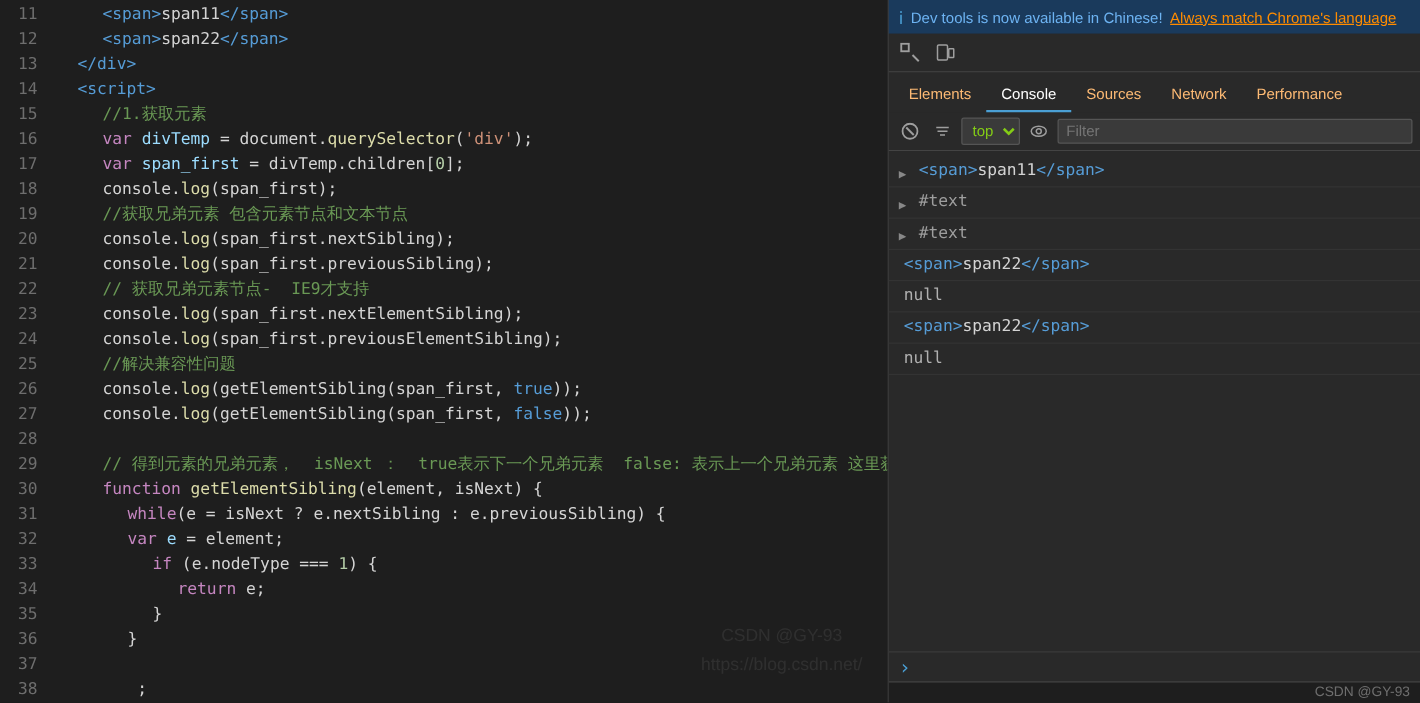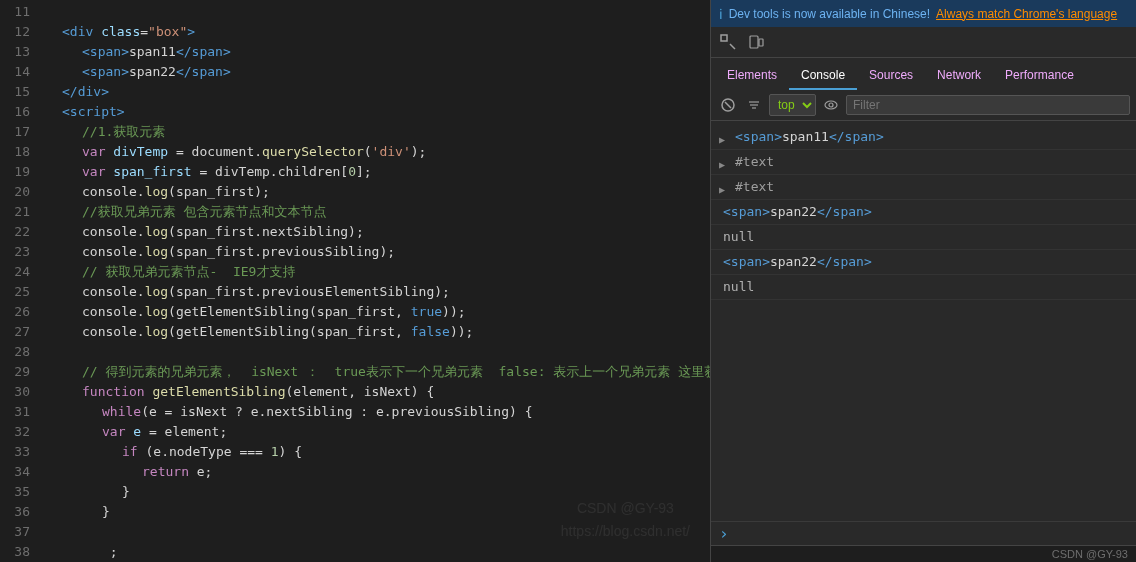--- a/index.html
+++ b/index.html
@@ -112,21 +112,21 @@
       display: flex;
       background: #292929;
       height: 32px;
       align-items: flex-end;
       padding: 0 4px;
     }
 
     .devtools-tab {
       padding: 6px 12px;
       font-size: 12px;
-      color: #f0abfc;
+      color: #fdba74;
       cursor: pointer;
       font-family: Arial, sans-serif;
       border-bottom: 2px solid transparent;
     }
 
     .devtools-tab.active {
       color: #ffffff;
       border-bottom: 2px solid #4a9fd4;
     }
 
@@ -311,23 +311,25 @@
       <div class="code-line"><span class="ind2"></span>console.<span class="method">log</span>(span_first);</div>
 
       <div class="code-line"><span class="ind2"></span><span class="cn-comment">//获取兄弟元素 包含元素节点和文本节点</span></div>
 
       <div class="code-line"><span class="ind2"></span>console.<span class="method">log</span>(span_first.nextSibling);</div>
 
       <div class="code-line"><span class="ind2"></span>console.<span class="method">log</span>(span_first.previousSibling);</div>
 
       <div class="code-line"><span class="ind2"></span><span class="cn-comment">// 获取兄弟元素节点-  IE9才支持</span></div>
 
+      <div class="code-line"><span class="ind2"></span>console.<span class="method">log</span>(span_first.nextElementSibling);</div>
 
       <div class="code-line"><span class="ind2"></span>console.<span class="method">log</span>(span_first.previousElementSibling);</div>
 
+      <div class="code-line"><span class="ind2"></span><span class="cn-comment">//解决兼容性问题</span></div>
 
       <div class="code-line"><span class="ind2"></span>console.<span class="method">log</span>(getElementSibling(span_first, <span class="bool">true</span>));</div>
 
       <div class="code-line"><span class="ind2"></span>console.<span class="method">log</span>(getElementSibling(span_first, <span class="bool">false</span>));</div>
 
       <div class="code-line">&nbsp;</div>
 
       <div class="code-line"><span class="ind2"></span><span class="cn-comment">// 得到元素的兄弟元素，  isNext ：  true表示下一个兄弟元素  false: 表示上一个兄弟元素 这里获取都是元</span></div>
 
       <div class="code-line"><span class="ind2"></span><span class="keyword">function</span> <span class="func">getElementSibling</span>(element, isNext) {</div>

